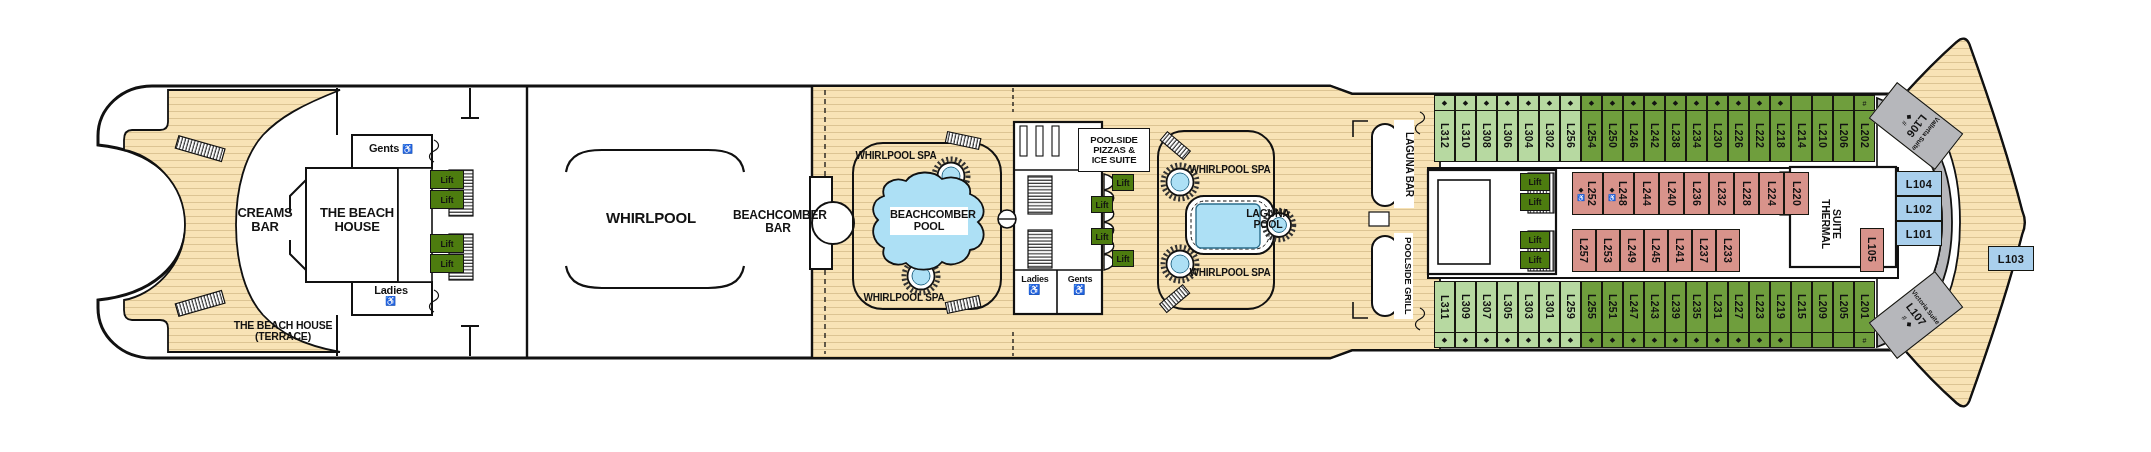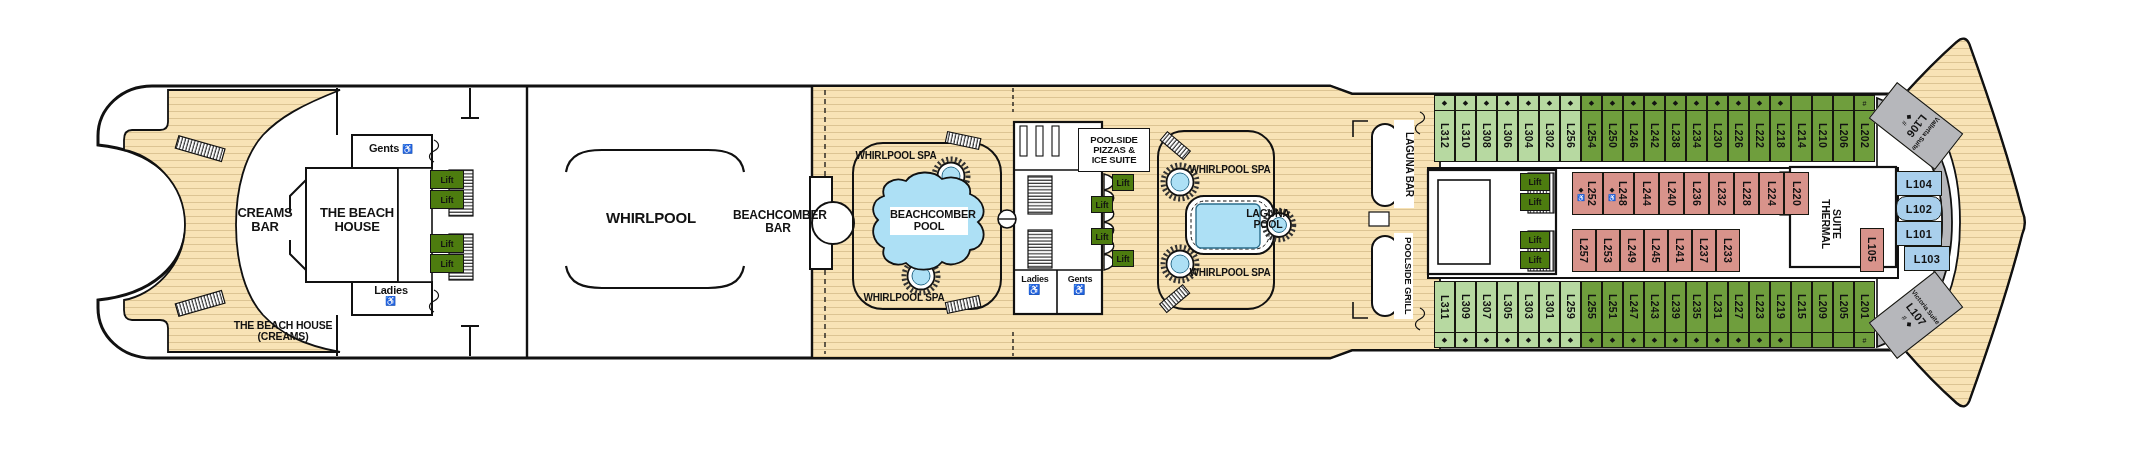--- a/index.html
+++ b/index.html
@@ -174,21 +174,21 @@
   <rect x="1528" y="173" width="26" height="40" fill="url(#stairsV)" stroke="#111" stroke-width="1.2"></rect>
   <rect x="1528" y="231" width="26" height="40" fill="url(#stairsV)" stroke="#111" stroke-width="1.2"></rect>
   <rect x="1780" y="172" width="12" height="43" fill="url(#stairsH)" stroke="#111" stroke-width="1.2"></rect>
   <rect x="1790" y="167" width="106" height="100" fill="#fff" stroke="#111" stroke-width="2.2"></rect>
 </svg>
 
 <div class="lab" style="left:228px;top:206px;width:74px;font-size:13px;">CREAMS BAR</div>
 <div class="lab" style="left:310px;top:206px;width:94px;font-size:13px;">THE BEACH HOUSE</div>
 <div class="lab" style="left:218px;top:320px;width:130px;font-size:10.5px;">
   <span>THE BEACH HOUSE</span>
-      <span>(CREAMS)</span>
+      <span>(TERRACE)</span>
 </div>
 <div class="lab inl" style="left:352px;top:143px;width:78px;font-size:11px;">
   <span>Gents</span> <span class="acc" style="font-size:9px;">♿</span>
 </div>
 <div class="lab" style="left:352px;top:285px;width:78px;font-size:11px;">
   <span>Ladies</span>
       <span class="acc" style="font-size:9px;">♿</span>
 </div>
 <div class="lab" style="left:598px;top:210px;width:106px;font-size:15px;">WHIRLPOOL</div>
 <div class="lab" style="left:733px;top:209px;width:90px;font-size:12px;">BEACHCOMBER BAR</div>
@@ -638,31 +638,31 @@
     <div class="cabin red" style="left: 1716px; top: 229px; width: 24px; height: 43px;">
       <div class="body">
         <span class="num">L233</span>
       </div>
     </div>
     <div class="cabin blue h" style="left: 1896px; top: 171px; width: 46px; height: 25px;">
       <div class="body">
         <span class="num">L104</span>
       </div>
     </div>
-    <div class="cabin blue h" style="left: 1896px; top: 196px; width: 46px; height: 25px; border-radius: 10px;">
+    <div class="cabin blue h" style="left: 1896px; top: 196px; width: 46px; height: 25px;">
       <div class="body">
         <span class="num">L102</span>
       </div>
     </div>
     <div class="cabin blue h" style="left: 1896px; top: 221px; width: 46px; height: 25px;">
       <div class="body">
         <span class="num">L101</span>
       </div>
     </div>
-    <div class="cabin blue h" style="left: 1904px; top: 246px; width: 46px; height: 25px;">
+    <div class="cabin blue h" style="left: 1988px; top: 246px; width: 46px; height: 25px;">
       <div class="body">
         <span class="num">L103</span>
       </div>
     </div>
     <div class="cabin red" style="left: 1860px; top: 228px; width: 24px; height: 44px;">
       <div class="body">
         <span class="num">L105</span>
       </div>
     </div>
     <div class="suite" style="left: 1874px; top: 103px; width: 84px; height: 46px; transform: rotate(38deg);">

